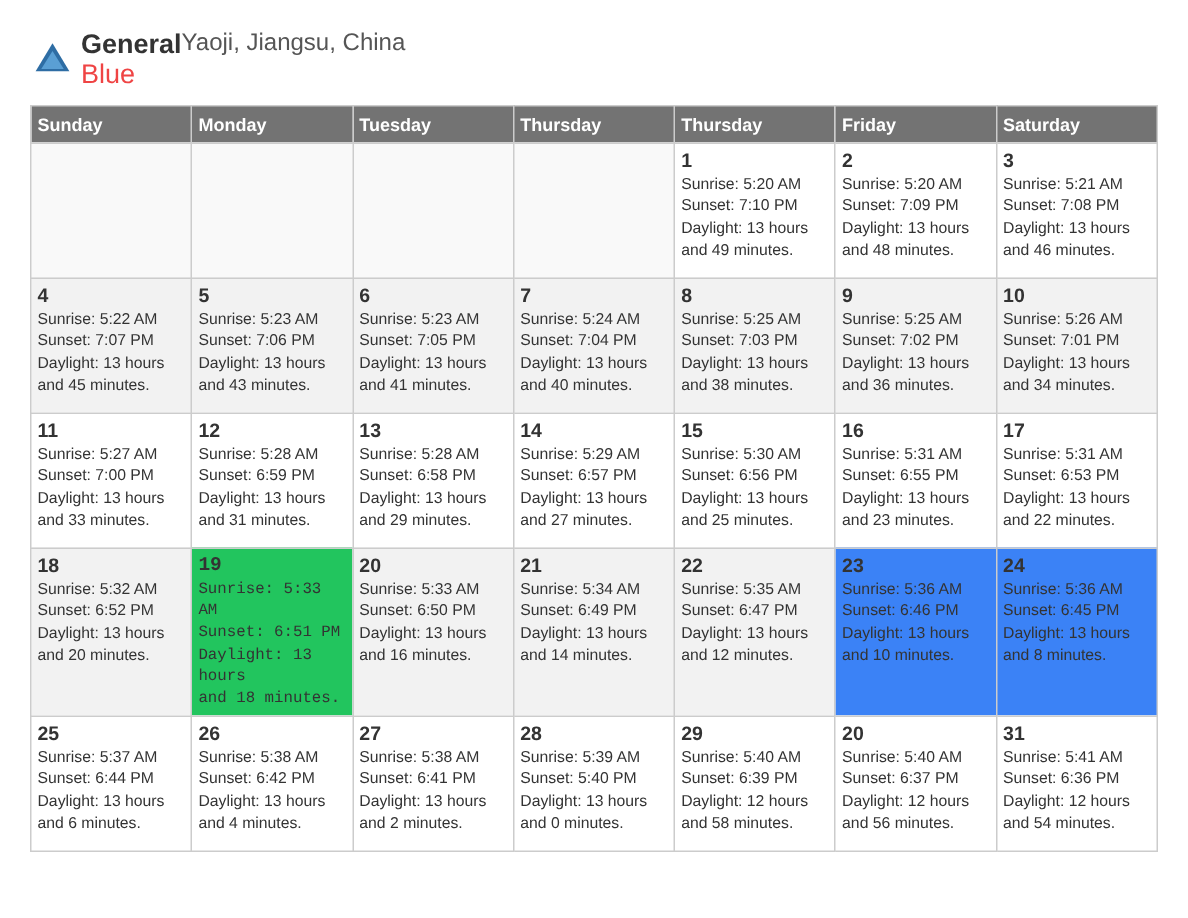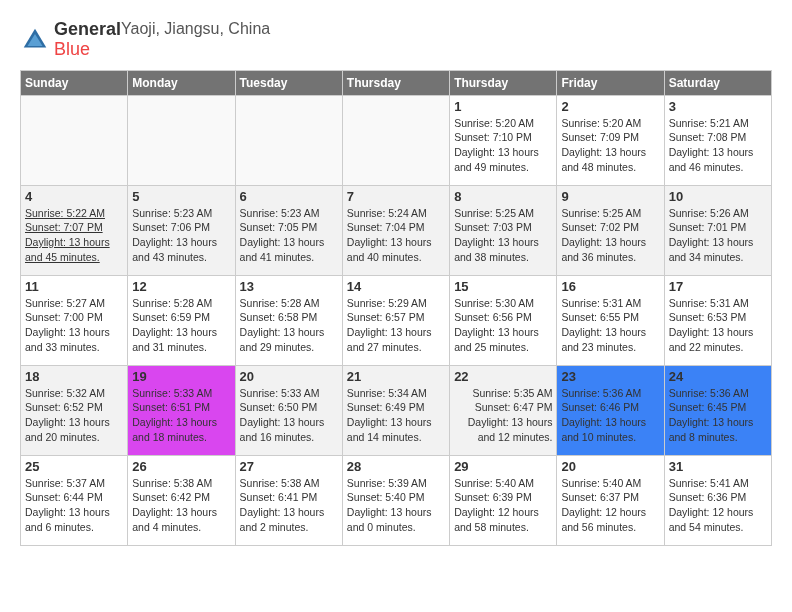--- a/index.html
+++ b/index.html
@@ -148,21 +148,21 @@
           <div class="day-num">3</div>
           <div class="day-info" style="white-space: pre-line;">Sunrise: 5:21 AM
 Sunset: 7:08 PM
 Daylight: 13 hours
 and 46 minutes.</div>
         </td>
       </tr>
       <tr class="alt-bg">
         <td style="background: rgb(242, 242, 242);">
           <div class="day-num">4</div>
-          <div class="day-info" style="white-space: pre-line; text-decoration: underline;">Sunrise: 5:22 AM
+          <div class="day-info" style="white-space: pre-line;">Sunrise: 5:22 AM
 Sunset: 7:07 PM
 Daylight: 13 hours
 and 45 minutes.</div>
         </td>
         <td style="background: rgb(242, 242, 242);">
           <div class="day-num">5</div>
           <div class="day-info" style="white-space: pre-line;">Sunrise: 5:23 AM
 Sunset: 7:06 PM
 Daylight: 13 hours
 and 43 minutes.</div>
@@ -255,21 +255,21 @@
         </td>
       </tr>
       <tr class="alt-bg">
         <td style="background: rgb(242, 242, 242);">
           <div class="day-num">18</div>
           <div class="day-info" style="white-space: pre-line;">Sunrise: 5:32 AM
 Sunset: 6:52 PM
 Daylight: 13 hours
 and 20 minutes.</div>
         </td>
-        <td style="background: #d946ef;">
+        <td style="background: #22c55e; font-family: Liberation Mono, monospace;">
           <div class="day-num">19</div>
           <div class="day-info" style="white-space: pre-line;">Sunrise: 5:33 AM
 Sunset: 6:51 PM
 Daylight: 13 hours
 and 18 minutes.</div>
         </td>
         <td style="background: rgb(242, 242, 242);">
           <div class="day-num">20</div>
           <div class="day-info" style="white-space: pre-line;">Sunrise: 5:33 AM
 Sunset: 6:50 PM
@@ -278,21 +278,21 @@
         </td>
         <td style="background: rgb(242, 242, 242);">
           <div class="day-num">21</div>
           <div class="day-info" style="white-space: pre-line;">Sunrise: 5:34 AM
 Sunset: 6:49 PM
 Daylight: 13 hours
 and 14 minutes.</div>
         </td>
         <td style="background: rgb(242, 242, 242);">
           <div class="day-num">22</div>
-          <div class="day-info" style="white-space: pre-line; text-align: right;">Sunrise: 5:35 AM
+          <div class="day-info" style="white-space: pre-line;">Sunrise: 5:35 AM
 Sunset: 6:47 PM
 Daylight: 13 hours
 and 12 minutes.</div>
         </td>
         <td style="background: #3b82f6;">
           <div class="day-num">23</div>
           <div class="day-info" style="white-space: pre-line;">Sunrise: 5:36 AM
 Sunset: 6:46 PM
 Daylight: 13 hours
 and 10 minutes.</div>

